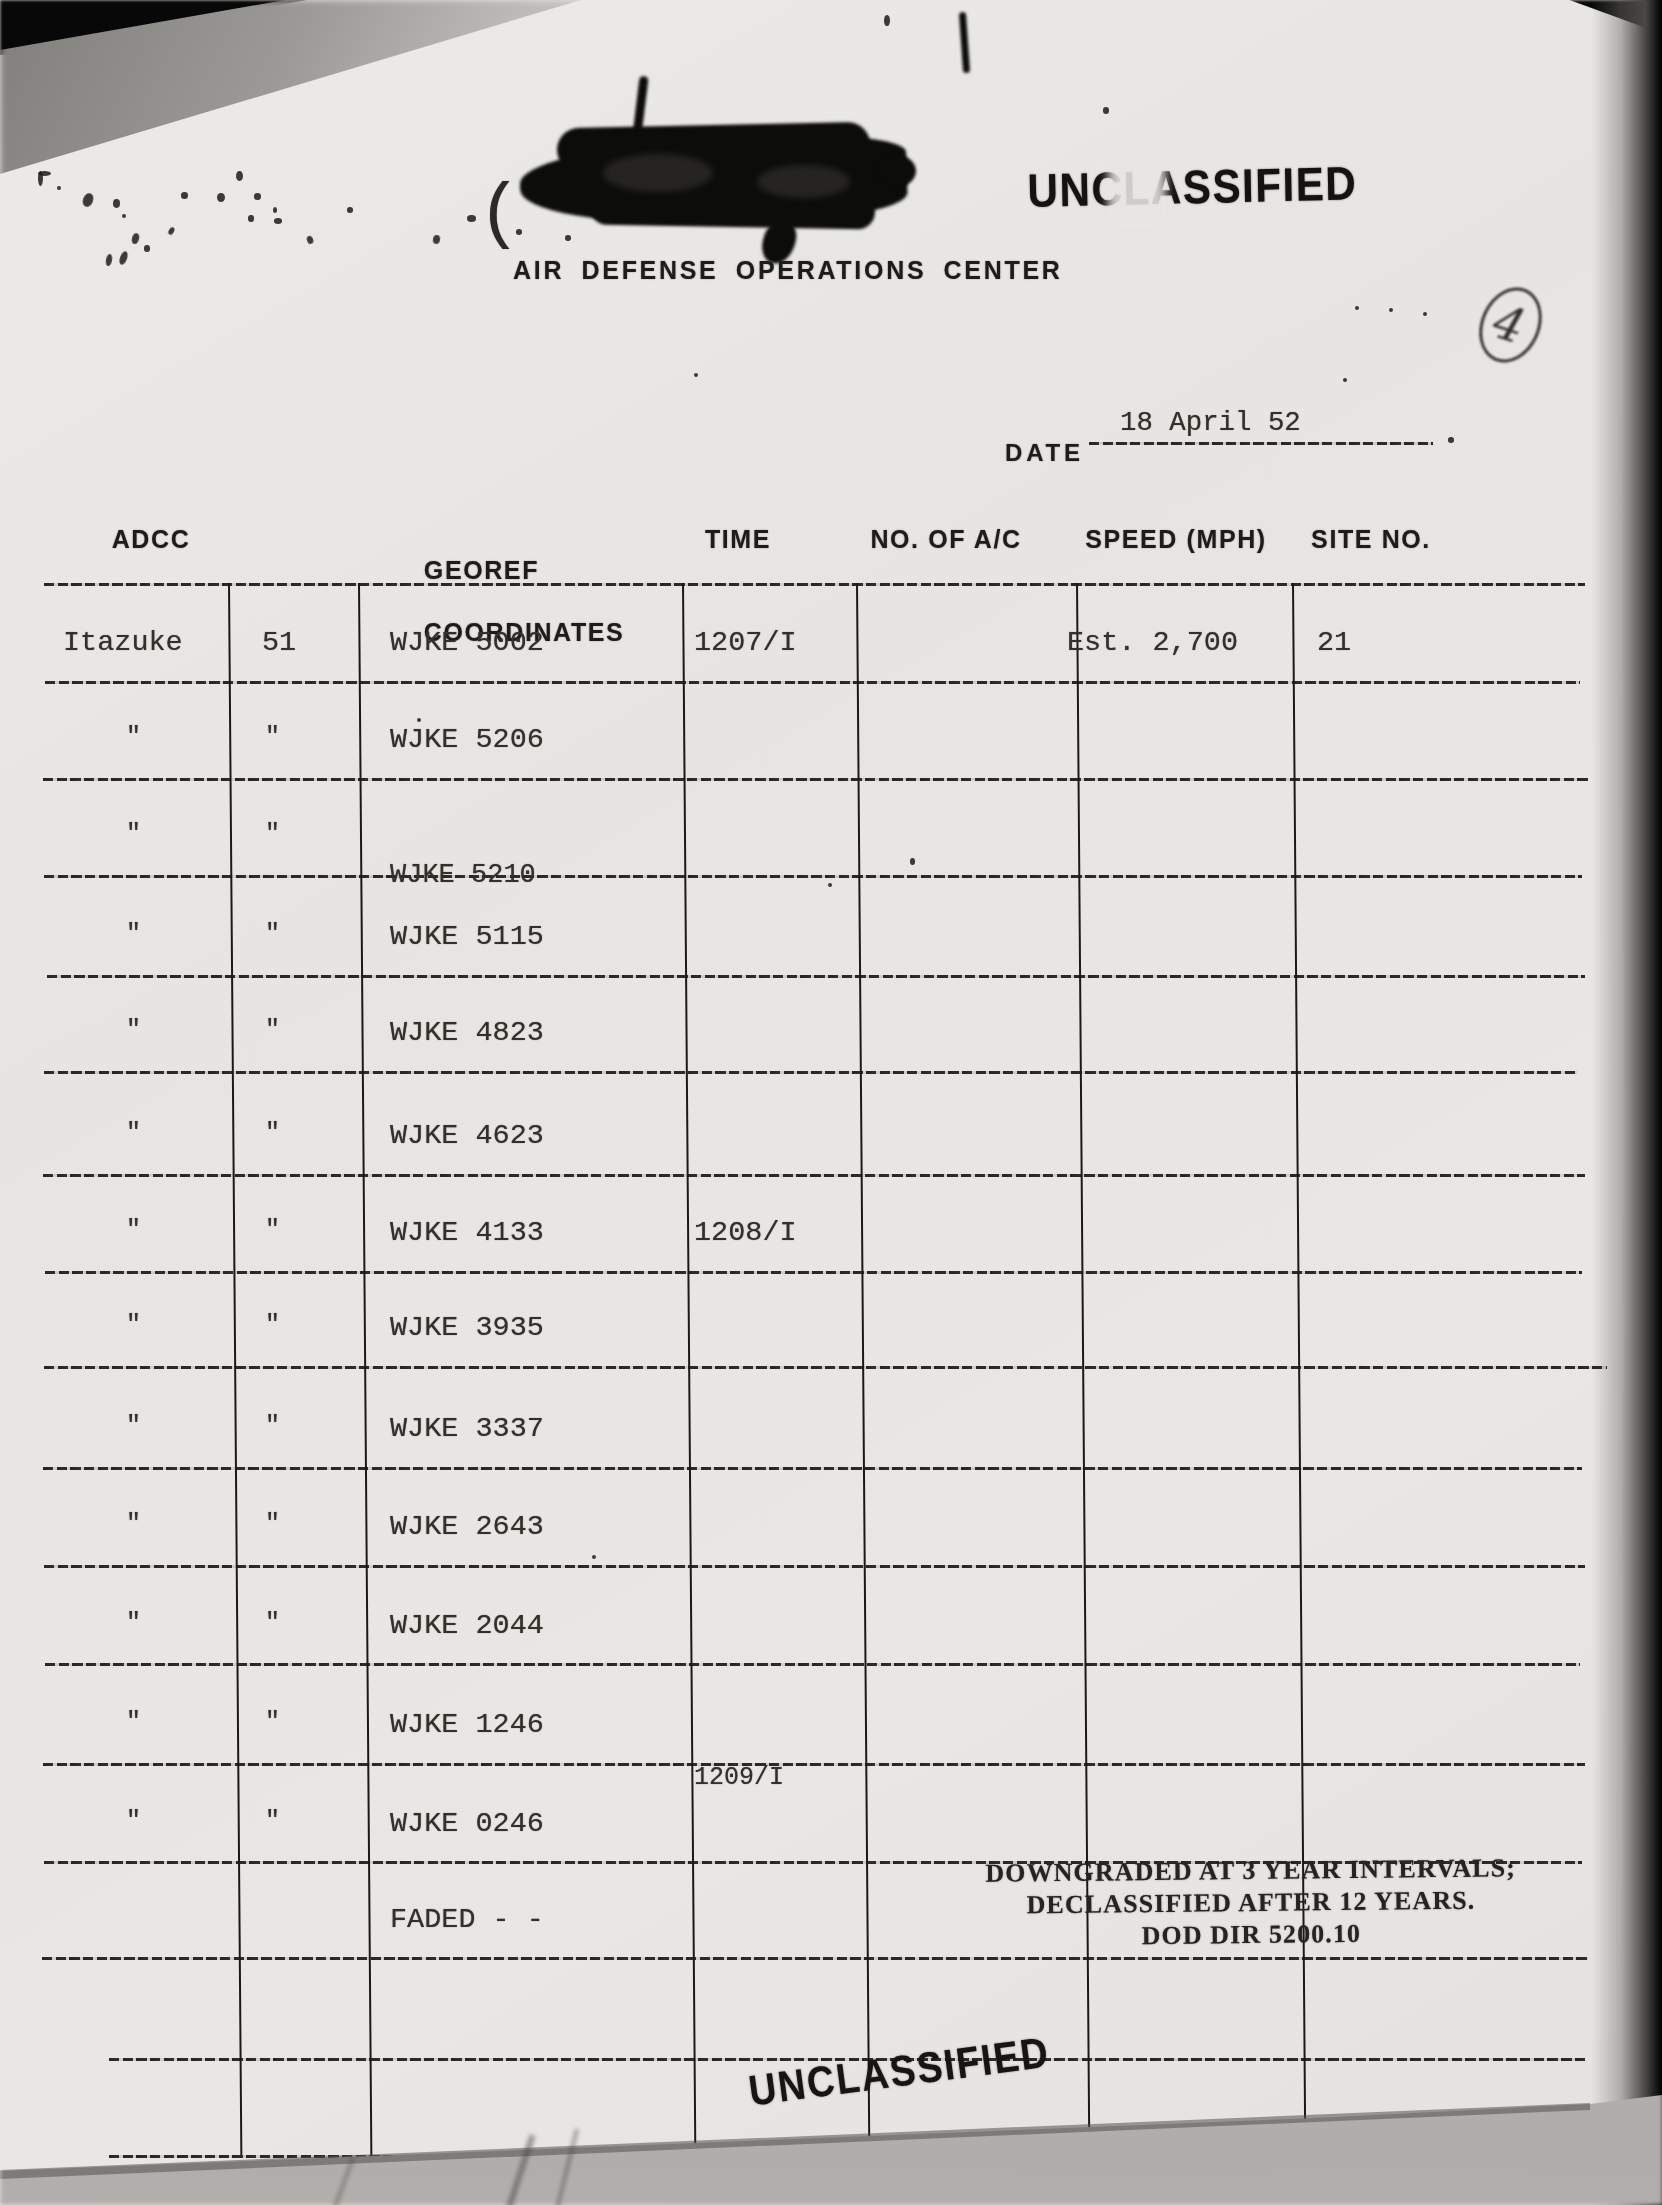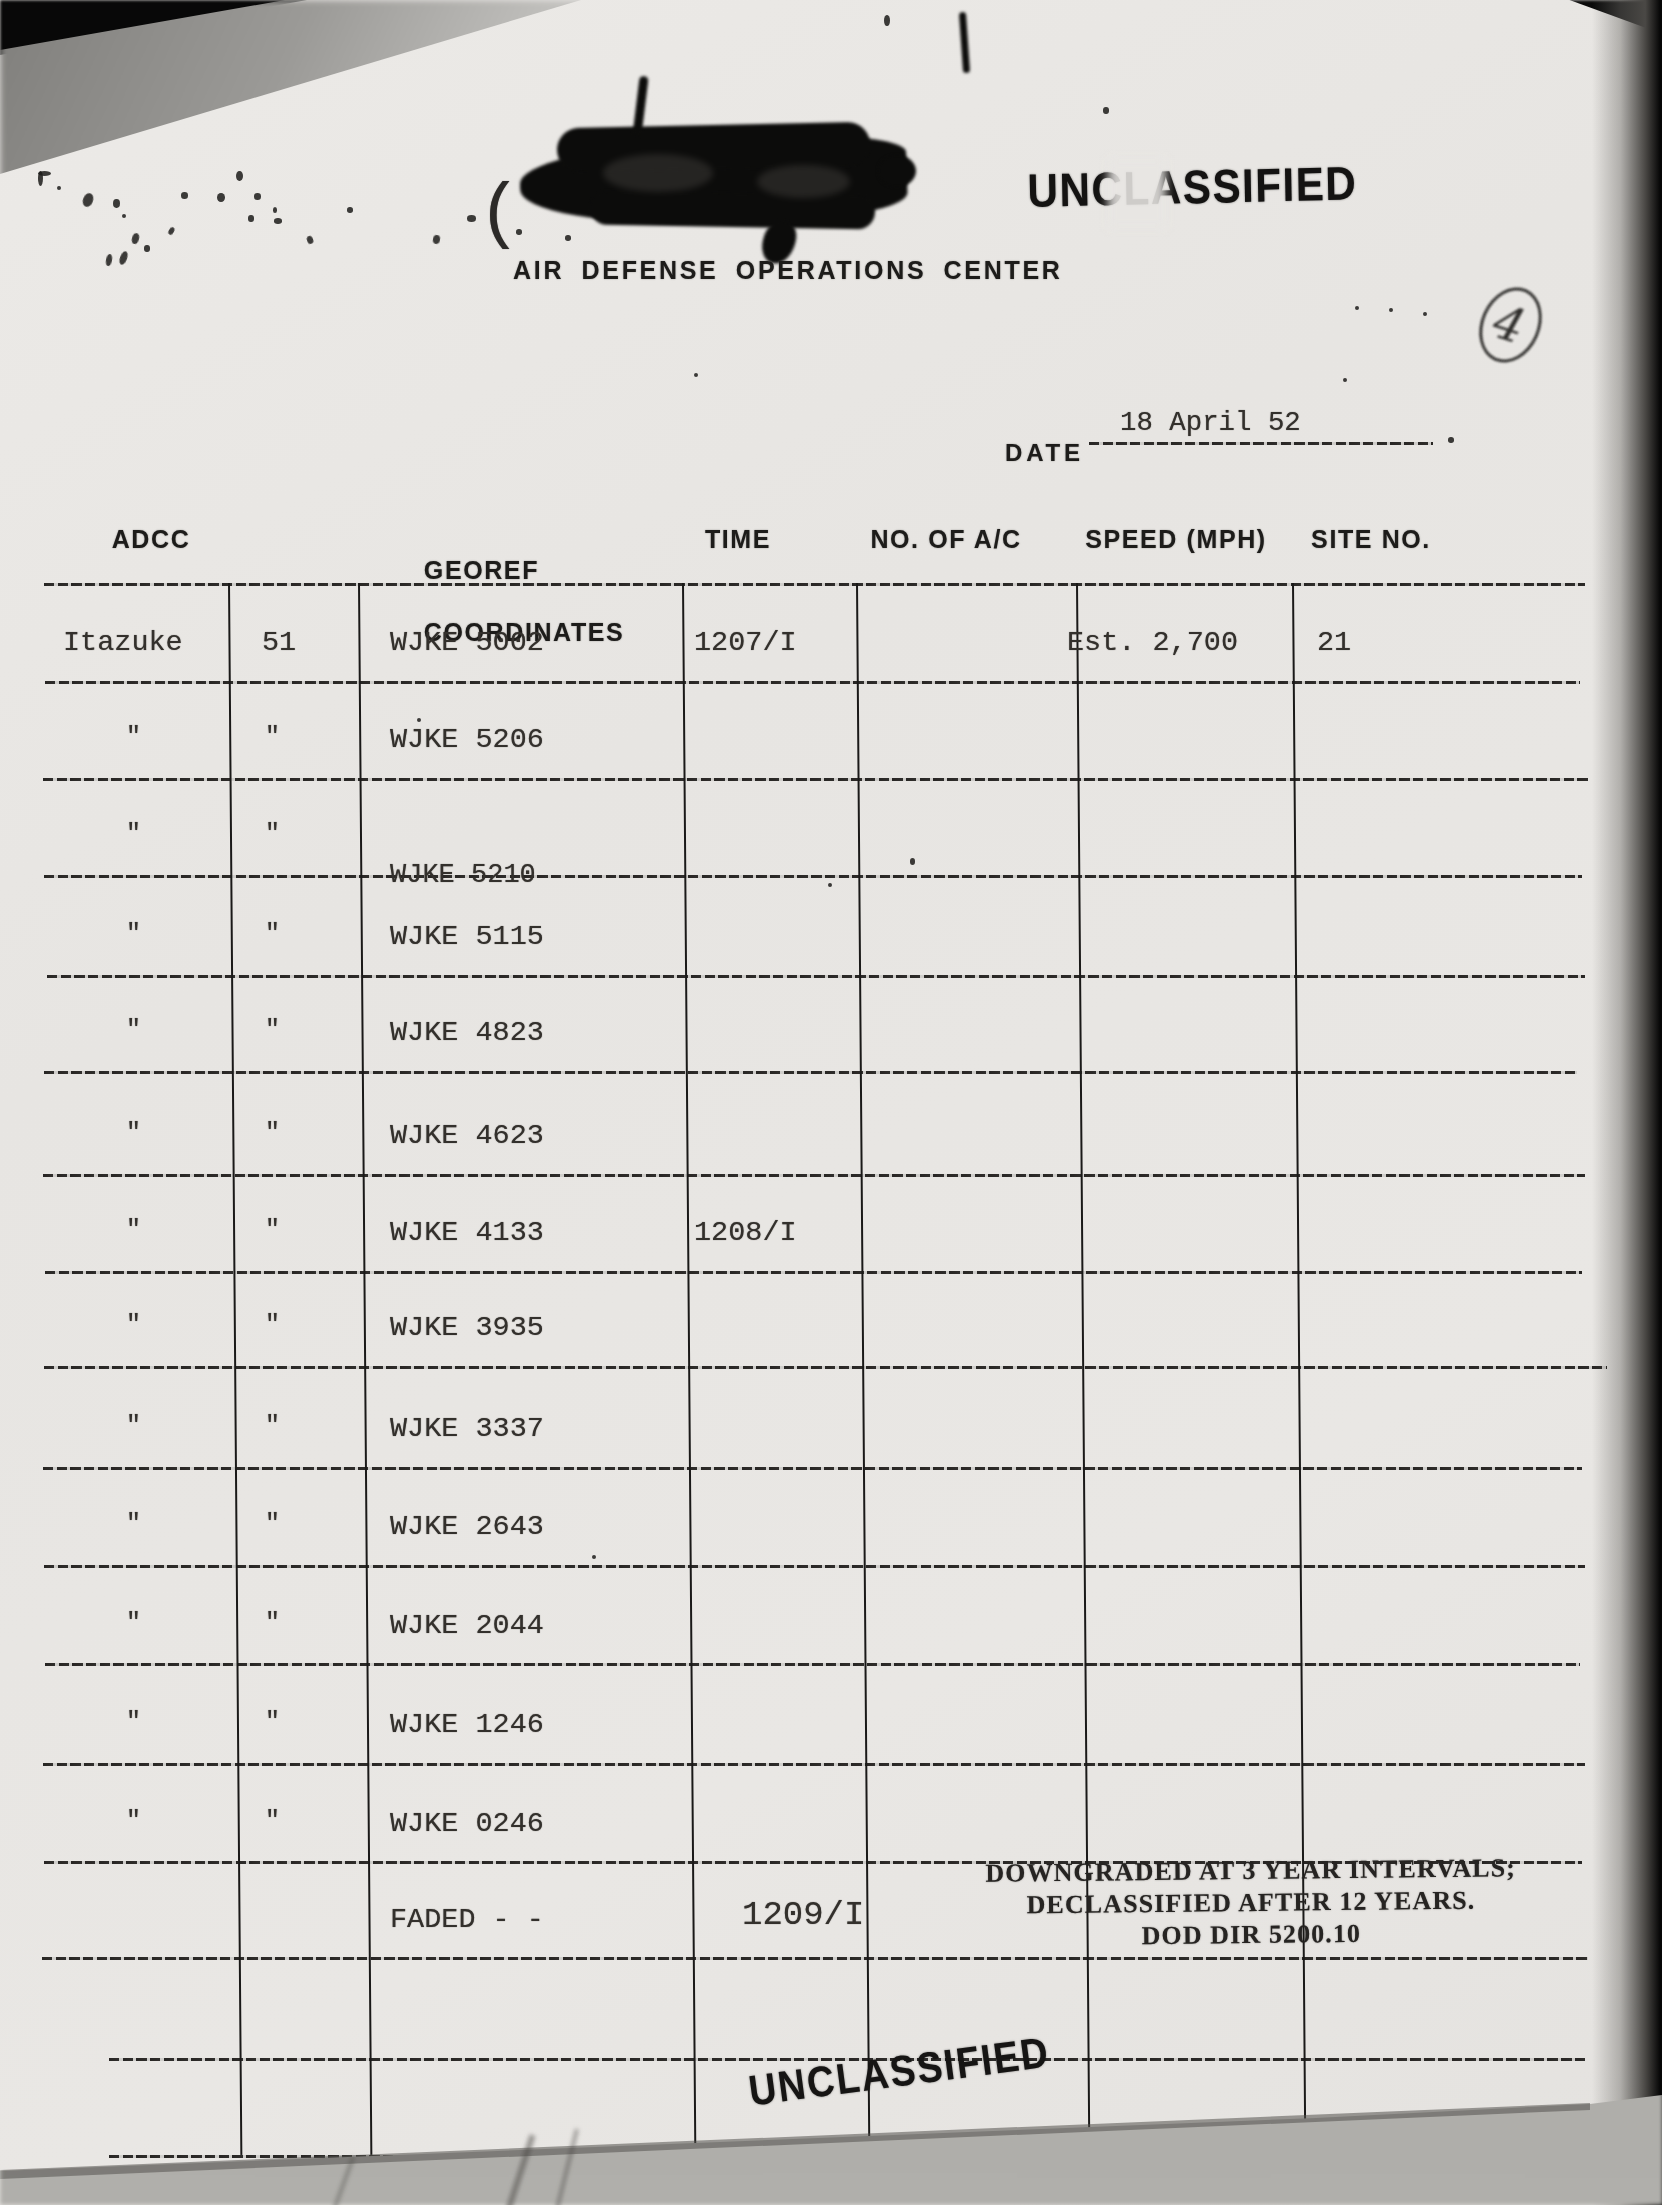--- a/index.html
+++ b/index.html
@@ -166,21 +166,21 @@
       </div>
       <div>
         <div class="typed" style="left: 126px; top: 1708px; font-size: 25px;">"</div>
         <div class="typed" style="left: 265px; top: 1708px; font-size: 25px;">"</div>
         <div class="typed" style="left: 390px; top: 1708px; font-size: 28.5px;">WJKE 1246</div>
       </div>
       <div>
         <div class="typed" style="left: 126px; top: 1807px; font-size: 25px;">"</div>
         <div class="typed" style="left: 265px; top: 1807px; font-size: 25px;">"</div>
         <div class="typed" style="left: 390px; top: 1807px; font-size: 28.5px;">WJKE 0246</div>
-        <div class="typed" style="left: 694px; top: 1896px; font-size: 34px; padding-left: 48px;">1209/I</div>
+        <div class="typed" style="left: 694px; top: 1763px; font-size: 25px;">1209/I</div>
       </div>
       <div>
         <div class="typed" style="left: 390px; top: 1903px; font-size: 28.5px;">FADED - -</div>
       </div>
     </div>
   <div id="specks">
       <div class="speck" style="left: 38px; top: 171px; width: 13px; height: 5px; transform: rotate(0deg);"></div>
       <div class="speck" style="left: 38px; top: 171px; width: 5px; height: 15.4px; transform: rotate(0deg);"></div>
       <div class="speck" style="left: 57px; top: 186px; width: 3.8px; height: 3.8px; transform: rotate(0deg);"></div>
       <div class="speck" style="left: 83px; top: 193px; width: 10px; height: 14.3px; transform: rotate(20deg);"></div>

